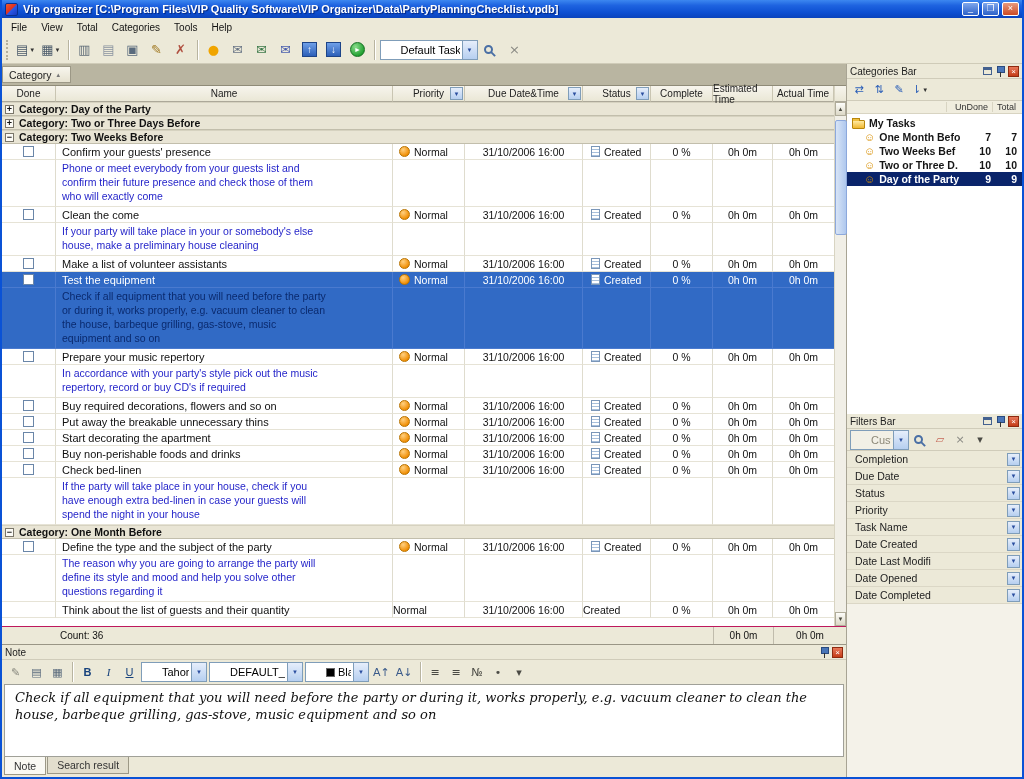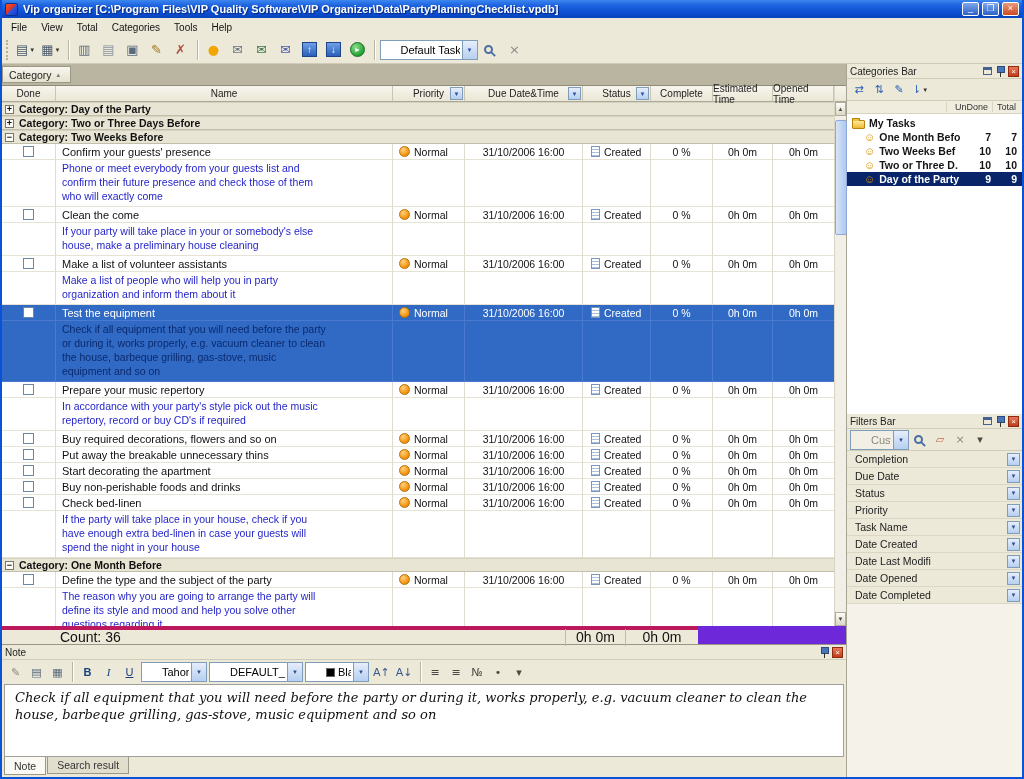--- a/index.html
+++ b/index.html
@@ -90,22 +90,22 @@
     background-image:repeating-linear-gradient(180deg,#fff 0 2px,#A8C0DC 2px 3px)}
   .row-note{display:flex}
   .row-note .cell{align-items:flex-start;height:auto}
   .note-cell{min-height:100%}
   .note-text{display:block;max-width:276px;padding:1px 4px 3px 6px;font-size:10.5px;line-height:14px;color:#1F1FC8}
   .row-task.selected{background:#316AC5}
   .row-task.selected .cell{color:#fff;border-color:#4A7ACF}
   .row-note.selected{background:#316AC5}
   .row-note.selected .cell{border-color:#4A7ACF}
   .row-note.selected .note-text{color:#0A2A6E}
-  .grid-footer{position:relative;height:18px;width:696px;background:#ECE9D8;border-top:4px solid #be185d;
-    display:flex;align-items:center;font-size:14px;color:#111}
+  .grid-footer{position:relative;height:18px;width:844px;background:#ECE9D8;border-top:1px solid #be185d;
+    display:flex;align-items:center;font-size:10px;color:#111}
   .gf-pad{width:58px;flex:0 0 58px}
   .gf-flex{flex:1}
   .gf-box{width:60px;flex:0 0 60px;text-align:center;border-left:1px solid #C0BCAC;line-height:17px}
   .gf-act{width:73px;flex:0 0 73px}
   
   .vscroll{position:absolute;right:0;top:0;width:12px;height:540px;background:#F1EFE7;border-left:1px solid #D8D4C2}
   .sc-corner{position:absolute;top:0;left:0;right:0;height:16px;background:linear-gradient(#F7F5ED,#EAE7D6);
     border-bottom:1px solid #ACA899}
   .sc-btn{position:absolute;left:0;right:0;height:14px;background:linear-gradient(#FDFDFA,#DCD8C6);
     border:1px solid #B0AC9A;font-size:6px;color:#4A4A40;display:flex;align-items:center;justify-content:center}
@@ -276,21 +276,21 @@
               <span class="hlabel" data-name="column-label">Status</span>
               <span class="hdd" data-name="column-filter-arrow">▼</span>
             </div>
             <div class="hcell c-comp" data-name="column-header-comp">
               <span class="hlabel" data-name="column-label">Complete</span>
             </div>
             <div class="hcell c-est" data-name="column-header-est">
               <span class="hlabel" data-name="column-label">Estimated Time</span>
             </div>
             <div class="hcell c-act" data-name="column-header-act">
-              <span class="hlabel" data-name="column-label">Opened Time</span>
+              <span class="hlabel" data-name="column-label">Actual Time</span>
             </div>
           </div>
         <div class="grid-body" data-name="grid-body">
             <div class="row-cat" data-name="category-row">
               <span class="expander" data-name="expander-icon">+</span>
               <span class="cat-label" data-name="category-label">Category: Day of the Party</span>
             </div>
             <div class="row-cat" data-name="category-row">
               <span class="expander" data-name="expander-icon">+</span>
               <span class="cat-label" data-name="category-label">Category: Two or Three Days Before</span>
@@ -376,244 +376,232 @@
               </div>
               <div class="cell c-due tcenter" data-name="due-date-cell">31/10/2006 16:00</div>
               <div class="cell c-status" data-name="status-cell">
                 <span class="status-icon" data-name="status-icon"></span>
                 <span class="stext" data-name="status-label">Created</span>
               </div>
               <div class="cell c-comp tcenter" data-name="complete-cell">0 %</div>
               <div class="cell c-est tcenter" data-name="estimated-time-cell">0h 0m</div>
               <div class="cell c-act tcenter" data-name="actual-time-cell">0h 0m</div>
             </div>
-            <div class="row-note" data-name="task-note-row">
+            <div class="row-task selected" data-name="task-row">
+              <div class="cell c-done" data-name="done-cell">
+                <span class="checkbox" data-name="task-checkbox"></span>
+              </div>
+              <div class="cell c-name" data-name="task-name-cell">
+                <span class="tname" data-name="task-name">Test the equipment</span>
+              </div>
+              <div class="cell c-prio" data-name="priority-cell">
+                <span class="prio-icon" data-name="priority-icon"></span>
+                <span class="ptext" data-name="priority-label">Normal</span>
+              </div>
+              <div class="cell c-due tcenter" data-name="due-date-cell">31/10/2006 16:00</div>
+              <div class="cell c-status" data-name="status-cell">
+                <span class="status-icon" data-name="status-icon"></span>
+                <span class="stext" data-name="status-label">Created</span>
+              </div>
+              <div class="cell c-comp tcenter" data-name="complete-cell">0 %</div>
+              <div class="cell c-est tcenter" data-name="estimated-time-cell">0h 0m</div>
+              <div class="cell c-act tcenter" data-name="actual-time-cell">0h 0m</div>
+            </div>
+            <div class="row-note selected" data-name="task-note-row">
               <div class="cell c-done" data-name="empty-cell"></div>
               <div class="cell c-name note-cell" data-name="note-cell">
-                <span class="note-text" data-name="task-note-text">Make a list of people who will help you in party organization and inform them about it</span>
+                <span class="note-text" data-name="task-note-text">Check if all equipment that you will need before the party or during it, works properly, e.g. vacuum cleaner to clean the house, barbeque grilling, gas-stove, music equipment and so on</span>
               </div>
               <div class="cell c-prio" data-name="empty-cell"></div>
               <div class="cell c-due" data-name="empty-cell"></div>
               <div class="cell c-status" data-name="empty-cell"></div>
               <div class="cell c-comp" data-name="empty-cell"></div>
               <div class="cell c-est" data-name="empty-cell"></div>
               <div class="cell c-act" data-name="empty-cell"></div>
             </div>
-            <div class="row-task selected" data-name="task-row">
-              <div class="cell c-done" data-name="done-cell">
-                <span class="checkbox" data-name="task-checkbox"></span>
-              </div>
-              <div class="cell c-name" data-name="task-name-cell">
-                <span class="tname" data-name="task-name">Test the equipment</span>
-              </div>
-              <div class="cell c-prio" data-name="priority-cell">
-                <span class="prio-icon" data-name="priority-icon"></span>
-                <span class="ptext" data-name="priority-label">Normal</span>
-              </div>
-              <div class="cell c-due tcenter" data-name="due-date-cell">31/10/2006 16:00</div>
-              <div class="cell c-status" data-name="status-cell">
-                <span class="status-icon" data-name="status-icon"></span>
-                <span class="stext" data-name="status-label">Created</span>
-              </div>
-              <div class="cell c-comp tcenter" data-name="complete-cell">0 %</div>
-              <div class="cell c-est tcenter" data-name="estimated-time-cell">0h 0m</div>
-              <div class="cell c-act tcenter" data-name="actual-time-cell">0h 0m</div>
-            </div>
-            <div class="row-note selected" data-name="task-note-row">
+            <div class="row-task" data-name="task-row">
+              <div class="cell c-done" data-name="done-cell">
+                <span class="checkbox" data-name="task-checkbox"></span>
+              </div>
+              <div class="cell c-name" data-name="task-name-cell">
+                <span class="tname" data-name="task-name">Prepare your music repertory</span>
+              </div>
+              <div class="cell c-prio" data-name="priority-cell">
+                <span class="prio-icon" data-name="priority-icon"></span>
+                <span class="ptext" data-name="priority-label">Normal</span>
+              </div>
+              <div class="cell c-due tcenter" data-name="due-date-cell">31/10/2006 16:00</div>
+              <div class="cell c-status" data-name="status-cell">
+                <span class="status-icon" data-name="status-icon"></span>
+                <span class="stext" data-name="status-label">Created</span>
+              </div>
+              <div class="cell c-comp tcenter" data-name="complete-cell">0 %</div>
+              <div class="cell c-est tcenter" data-name="estimated-time-cell">0h 0m</div>
+              <div class="cell c-act tcenter" data-name="actual-time-cell">0h 0m</div>
+            </div>
+            <div class="row-note" data-name="task-note-row">
               <div class="cell c-done" data-name="empty-cell"></div>
               <div class="cell c-name note-cell" data-name="note-cell">
-                <span class="note-text" data-name="task-note-text">Check if all equipment that you will need before the party or during it, works properly, e.g. vacuum cleaner to clean the house, barbeque grilling, gas-stove, music equipment and so on</span>
+                <span class="note-text" data-name="task-note-text">In accordance with your party's style pick out the music repertory, record or buy CD's if required</span>
               </div>
               <div class="cell c-prio" data-name="empty-cell"></div>
               <div class="cell c-due" data-name="empty-cell"></div>
               <div class="cell c-status" data-name="empty-cell"></div>
               <div class="cell c-comp" data-name="empty-cell"></div>
               <div class="cell c-est" data-name="empty-cell"></div>
               <div class="cell c-act" data-name="empty-cell"></div>
             </div>
             <div class="row-task" data-name="task-row">
               <div class="cell c-done" data-name="done-cell">
                 <span class="checkbox" data-name="task-checkbox"></span>
               </div>
               <div class="cell c-name" data-name="task-name-cell">
-                <span class="tname" data-name="task-name">Prepare your music repertory</span>
+                <span class="tname" data-name="task-name">Buy required decorations, flowers and so on</span>
+              </div>
+              <div class="cell c-prio" data-name="priority-cell">
+                <span class="prio-icon" data-name="priority-icon"></span>
+                <span class="ptext" data-name="priority-label">Normal</span>
+              </div>
+              <div class="cell c-due tcenter" data-name="due-date-cell">31/10/2006 16:00</div>
+              <div class="cell c-status" data-name="status-cell">
+                <span class="status-icon" data-name="status-icon"></span>
+                <span class="stext" data-name="status-label">Created</span>
+              </div>
+              <div class="cell c-comp tcenter" data-name="complete-cell">0 %</div>
+              <div class="cell c-est tcenter" data-name="estimated-time-cell">0h 0m</div>
+              <div class="cell c-act tcenter" data-name="actual-time-cell">0h 0m</div>
+            </div>
+            <div class="row-task" data-name="task-row">
+              <div class="cell c-done" data-name="done-cell">
+                <span class="checkbox" data-name="task-checkbox"></span>
+              </div>
+              <div class="cell c-name" data-name="task-name-cell">
+                <span class="tname" data-name="task-name">Put away the breakable unnecessary thins</span>
+              </div>
+              <div class="cell c-prio" data-name="priority-cell">
+                <span class="prio-icon" data-name="priority-icon"></span>
+                <span class="ptext" data-name="priority-label">Normal</span>
+              </div>
+              <div class="cell c-due tcenter" data-name="due-date-cell">31/10/2006 16:00</div>
+              <div class="cell c-status" data-name="status-cell">
+                <span class="status-icon" data-name="status-icon"></span>
+                <span class="stext" data-name="status-label">Created</span>
+              </div>
+              <div class="cell c-comp tcenter" data-name="complete-cell">0 %</div>
+              <div class="cell c-est tcenter" data-name="estimated-time-cell">0h 0m</div>
+              <div class="cell c-act tcenter" data-name="actual-time-cell">0h 0m</div>
+            </div>
+            <div class="row-task" data-name="task-row">
+              <div class="cell c-done" data-name="done-cell">
+                <span class="checkbox" data-name="task-checkbox"></span>
+              </div>
+              <div class="cell c-name" data-name="task-name-cell">
+                <span class="tname" data-name="task-name">Start decorating the apartment</span>
+              </div>
+              <div class="cell c-prio" data-name="priority-cell">
+                <span class="prio-icon" data-name="priority-icon"></span>
+                <span class="ptext" data-name="priority-label">Normal</span>
+              </div>
+              <div class="cell c-due tcenter" data-name="due-date-cell">31/10/2006 16:00</div>
+              <div class="cell c-status" data-name="status-cell">
+                <span class="status-icon" data-name="status-icon"></span>
+                <span class="stext" data-name="status-label">Created</span>
+              </div>
+              <div class="cell c-comp tcenter" data-name="complete-cell">0 %</div>
+              <div class="cell c-est tcenter" data-name="estimated-time-cell">0h 0m</div>
+              <div class="cell c-act tcenter" data-name="actual-time-cell">0h 0m</div>
+            </div>
+            <div class="row-task" data-name="task-row">
+              <div class="cell c-done" data-name="done-cell">
+                <span class="checkbox" data-name="task-checkbox"></span>
+              </div>
+              <div class="cell c-name" data-name="task-name-cell">
+                <span class="tname" data-name="task-name">Buy non-perishable foods and drinks</span>
+              </div>
+              <div class="cell c-prio" data-name="priority-cell">
+                <span class="prio-icon" data-name="priority-icon"></span>
+                <span class="ptext" data-name="priority-label">Normal</span>
+              </div>
+              <div class="cell c-due tcenter" data-name="due-date-cell">31/10/2006 16:00</div>
+              <div class="cell c-status" data-name="status-cell">
+                <span class="status-icon" data-name="status-icon"></span>
+                <span class="stext" data-name="status-label">Created</span>
+              </div>
+              <div class="cell c-comp tcenter" data-name="complete-cell">0 %</div>
+              <div class="cell c-est tcenter" data-name="estimated-time-cell">0h 0m</div>
+              <div class="cell c-act tcenter" data-name="actual-time-cell">0h 0m</div>
+            </div>
+            <div class="row-task" data-name="task-row">
+              <div class="cell c-done" data-name="done-cell">
+                <span class="checkbox" data-name="task-checkbox"></span>
+              </div>
+              <div class="cell c-name" data-name="task-name-cell">
+                <span class="tname" data-name="task-name">Check bed-linen</span>
               </div>
               <div class="cell c-prio" data-name="priority-cell">
                 <span class="prio-icon" data-name="priority-icon"></span>
                 <span class="ptext" data-name="priority-label">Normal</span>
               </div>
               <div class="cell c-due tcenter" data-name="due-date-cell">31/10/2006 16:00</div>
               <div class="cell c-status" data-name="status-cell">
                 <span class="status-icon" data-name="status-icon"></span>
                 <span class="stext" data-name="status-label">Created</span>
               </div>
               <div class="cell c-comp tcenter" data-name="complete-cell">0 %</div>
               <div class="cell c-est tcenter" data-name="estimated-time-cell">0h 0m</div>
               <div class="cell c-act tcenter" data-name="actual-time-cell">0h 0m</div>
             </div>
             <div class="row-note" data-name="task-note-row">
               <div class="cell c-done" data-name="empty-cell"></div>
               <div class="cell c-name note-cell" data-name="note-cell">
-                <span class="note-text" data-name="task-note-text">In accordance with your party's style pick out the music repertory, record or buy CD's if required</span>
+                <span class="note-text" data-name="task-note-text">If the party will take place in your house, check if you have enough extra bed-linen in case your guests will spend the night in your house</span>
               </div>
               <div class="cell c-prio" data-name="empty-cell"></div>
               <div class="cell c-due" data-name="empty-cell"></div>
               <div class="cell c-status" data-name="empty-cell"></div>
               <div class="cell c-comp" data-name="empty-cell"></div>
               <div class="cell c-est" data-name="empty-cell"></div>
               <div class="cell c-act" data-name="empty-cell"></div>
             </div>
-            <div class="row-task" data-name="task-row">
-              <div class="cell c-done" data-name="done-cell">
-                <span class="checkbox" data-name="task-checkbox"></span>
-              </div>
-              <div class="cell c-name" data-name="task-name-cell">
-                <span class="tname" data-name="task-name">Buy required decorations, flowers and so on</span>
-              </div>
-              <div class="cell c-prio" data-name="priority-cell">
-                <span class="prio-icon" data-name="priority-icon"></span>
-                <span class="ptext" data-name="priority-label">Normal</span>
-              </div>
-              <div class="cell c-due tcenter" data-name="due-date-cell">31/10/2006 16:00</div>
-              <div class="cell c-status" data-name="status-cell">
-                <span class="status-icon" data-name="status-icon"></span>
-                <span class="stext" data-name="status-label">Created</span>
-              </div>
-              <div class="cell c-comp tcenter" data-name="complete-cell">0 %</div>
-              <div class="cell c-est tcenter" data-name="estimated-time-cell">0h 0m</div>
-              <div class="cell c-act tcenter" data-name="actual-time-cell">0h 0m</div>
-            </div>
-            <div class="row-task" data-name="task-row">
-              <div class="cell c-done" data-name="done-cell">
-                <span class="checkbox" data-name="task-checkbox"></span>
-              </div>
-              <div class="cell c-name" data-name="task-name-cell">
-                <span class="tname" data-name="task-name">Put away the breakable unnecessary thins</span>
-              </div>
-              <div class="cell c-prio" data-name="priority-cell">
-                <span class="prio-icon" data-name="priority-icon"></span>
-                <span class="ptext" data-name="priority-label">Normal</span>
-              </div>
-              <div class="cell c-due tcenter" data-name="due-date-cell">31/10/2006 16:00</div>
-              <div class="cell c-status" data-name="status-cell">
-                <span class="status-icon" data-name="status-icon"></span>
-                <span class="stext" data-name="status-label">Created</span>
-              </div>
-              <div class="cell c-comp tcenter" data-name="complete-cell">0 %</div>
-              <div class="cell c-est tcenter" data-name="estimated-time-cell">0h 0m</div>
-              <div class="cell c-act tcenter" data-name="actual-time-cell">0h 0m</div>
-            </div>
-            <div class="row-task" data-name="task-row">
-              <div class="cell c-done" data-name="done-cell">
-                <span class="checkbox" data-name="task-checkbox"></span>
-              </div>
-              <div class="cell c-name" data-name="task-name-cell">
-                <span class="tname" data-name="task-name">Start decorating the apartment</span>
-              </div>
-              <div class="cell c-prio" data-name="priority-cell">
-                <span class="prio-icon" data-name="priority-icon"></span>
-                <span class="ptext" data-name="priority-label">Normal</span>
-              </div>
-              <div class="cell c-due tcenter" data-name="due-date-cell">31/10/2006 16:00</div>
-              <div class="cell c-status" data-name="status-cell">
-                <span class="status-icon" data-name="status-icon"></span>
-                <span class="stext" data-name="status-label">Created</span>
-              </div>
-              <div class="cell c-comp tcenter" data-name="complete-cell">0 %</div>
-              <div class="cell c-est tcenter" data-name="estimated-time-cell">0h 0m</div>
-              <div class="cell c-act tcenter" data-name="actual-time-cell">0h 0m</div>
-            </div>
-            <div class="row-task" data-name="task-row">
-              <div class="cell c-done" data-name="done-cell">
-                <span class="checkbox" data-name="task-checkbox"></span>
-              </div>
-              <div class="cell c-name" data-name="task-name-cell">
-                <span class="tname" data-name="task-name">Buy non-perishable foods and drinks</span>
-              </div>
-              <div class="cell c-prio" data-name="priority-cell">
-                <span class="prio-icon" data-name="priority-icon"></span>
-                <span class="ptext" data-name="priority-label">Normal</span>
-              </div>
-              <div class="cell c-due tcenter" data-name="due-date-cell">31/10/2006 16:00</div>
-              <div class="cell c-status" data-name="status-cell">
-                <span class="status-icon" data-name="status-icon"></span>
-                <span class="stext" data-name="status-label">Created</span>
-              </div>
-              <div class="cell c-comp tcenter" data-name="complete-cell">0 %</div>
-              <div class="cell c-est tcenter" data-name="estimated-time-cell">0h 0m</div>
-              <div class="cell c-act tcenter" data-name="actual-time-cell">0h 0m</div>
-            </div>
-            <div class="row-task" data-name="task-row">
-              <div class="cell c-done" data-name="done-cell">
-                <span class="checkbox" data-name="task-checkbox"></span>
-              </div>
-              <div class="cell c-name" data-name="task-name-cell">
-                <span class="tname" data-name="task-name">Check bed-linen</span>
+            <div class="row-cat" data-name="category-row">
+              <span class="expander" data-name="expander-icon">−</span>
+              <span class="cat-label" data-name="category-label">Category: One Month Before</span>
+            </div>
+            <div class="row-task" data-name="task-row">
+              <div class="cell c-done" data-name="done-cell">
+                <span class="checkbox" data-name="task-checkbox"></span>
+              </div>
+              <div class="cell c-name" data-name="task-name-cell">
+                <span class="tname" data-name="task-name">Define the type and the subject of the party</span>
               </div>
               <div class="cell c-prio" data-name="priority-cell">
                 <span class="prio-icon" data-name="priority-icon"></span>
                 <span class="ptext" data-name="priority-label">Normal</span>
               </div>
               <div class="cell c-due tcenter" data-name="due-date-cell">31/10/2006 16:00</div>
               <div class="cell c-status" data-name="status-cell">
                 <span class="status-icon" data-name="status-icon"></span>
                 <span class="stext" data-name="status-label">Created</span>
               </div>
               <div class="cell c-comp tcenter" data-name="complete-cell">0 %</div>
               <div class="cell c-est tcenter" data-name="estimated-time-cell">0h 0m</div>
               <div class="cell c-act tcenter" data-name="actual-time-cell">0h 0m</div>
             </div>
             <div class="row-note" data-name="task-note-row">
               <div class="cell c-done" data-name="empty-cell"></div>
               <div class="cell c-name note-cell" data-name="note-cell">
-                <span class="note-text" data-name="task-note-text">If the party will take place in your house, check if you have enough extra bed-linen in case your guests will spend the night in your house</span>
+                <span class="note-text" data-name="task-note-text">The reason why you are going to arrange the party will define its style and mood and help you solve other questions regarding it</span>
               </div>
               <div class="cell c-prio" data-name="empty-cell"></div>
               <div class="cell c-due" data-name="empty-cell"></div>
               <div class="cell c-status" data-name="empty-cell"></div>
               <div class="cell c-comp" data-name="empty-cell"></div>
               <div class="cell c-est" data-name="empty-cell"></div>
               <div class="cell c-act" data-name="empty-cell"></div>
             </div>
-            <div class="row-cat" data-name="category-row">
-              <span class="expander" data-name="expander-icon">−</span>
-              <span class="cat-label" data-name="category-label">Category: One Month Before</span>
-            </div>
-            <div class="row-task" data-name="task-row">
-              <div class="cell c-done" data-name="done-cell">
-                <span class="checkbox" data-name="task-checkbox"></span>
-              </div>
-              <div class="cell c-name" data-name="task-name-cell">
-                <span class="tname" data-name="task-name">Define the type and the subject of the party</span>
-              </div>
-              <div class="cell c-prio" data-name="priority-cell">
-                <span class="prio-icon" data-name="priority-icon"></span>
-                <span class="ptext" data-name="priority-label">Normal</span>
-              </div>
-              <div class="cell c-due tcenter" data-name="due-date-cell">31/10/2006 16:00</div>
-              <div class="cell c-status" data-name="status-cell">
-                <span class="status-icon" data-name="status-icon"></span>
-                <span class="stext" data-name="status-label">Created</span>
-              </div>
-              <div class="cell c-comp tcenter" data-name="complete-cell">0 %</div>
-              <div class="cell c-est tcenter" data-name="estimated-time-cell">0h 0m</div>
-              <div class="cell c-act tcenter" data-name="actual-time-cell">0h 0m</div>
-            </div>
-            <div class="row-note" data-name="task-note-row">
-              <div class="cell c-done" data-name="empty-cell"></div>
-              <div class="cell c-name note-cell" data-name="note-cell">
-                <span class="note-text" data-name="task-note-text">The reason why you are going to arrange the party will define its style and mood and help you solve other questions regarding it</span>
-              </div>
-              <div class="cell c-prio" data-name="empty-cell"></div>
-              <div class="cell c-due" data-name="empty-cell"></div>
-              <div class="cell c-status" data-name="empty-cell"></div>
-              <div class="cell c-comp" data-name="empty-cell"></div>
-              <div class="cell c-est" data-name="empty-cell"></div>
-              <div class="cell c-act" data-name="empty-cell"></div>
-            </div>
             <div class="row-task" data-name="task-row">
               <div class="cell c-done" data-name="done-cell"></div>
               <div class="cell c-name" data-name="task-name-cell">
                 <span class="tname" data-name="task-name">Think about the list of guests and their quantity</span>
               </div>
               <div class="cell c-prio" data-name="priority-cell">
                 <span class="ptext" data-name="priority-label">Normal</span>
               </div>
               <div class="cell c-due tcenter" data-name="due-date-cell">31/10/2006 16:00</div>
               <div class="cell c-status" data-name="status-cell">

